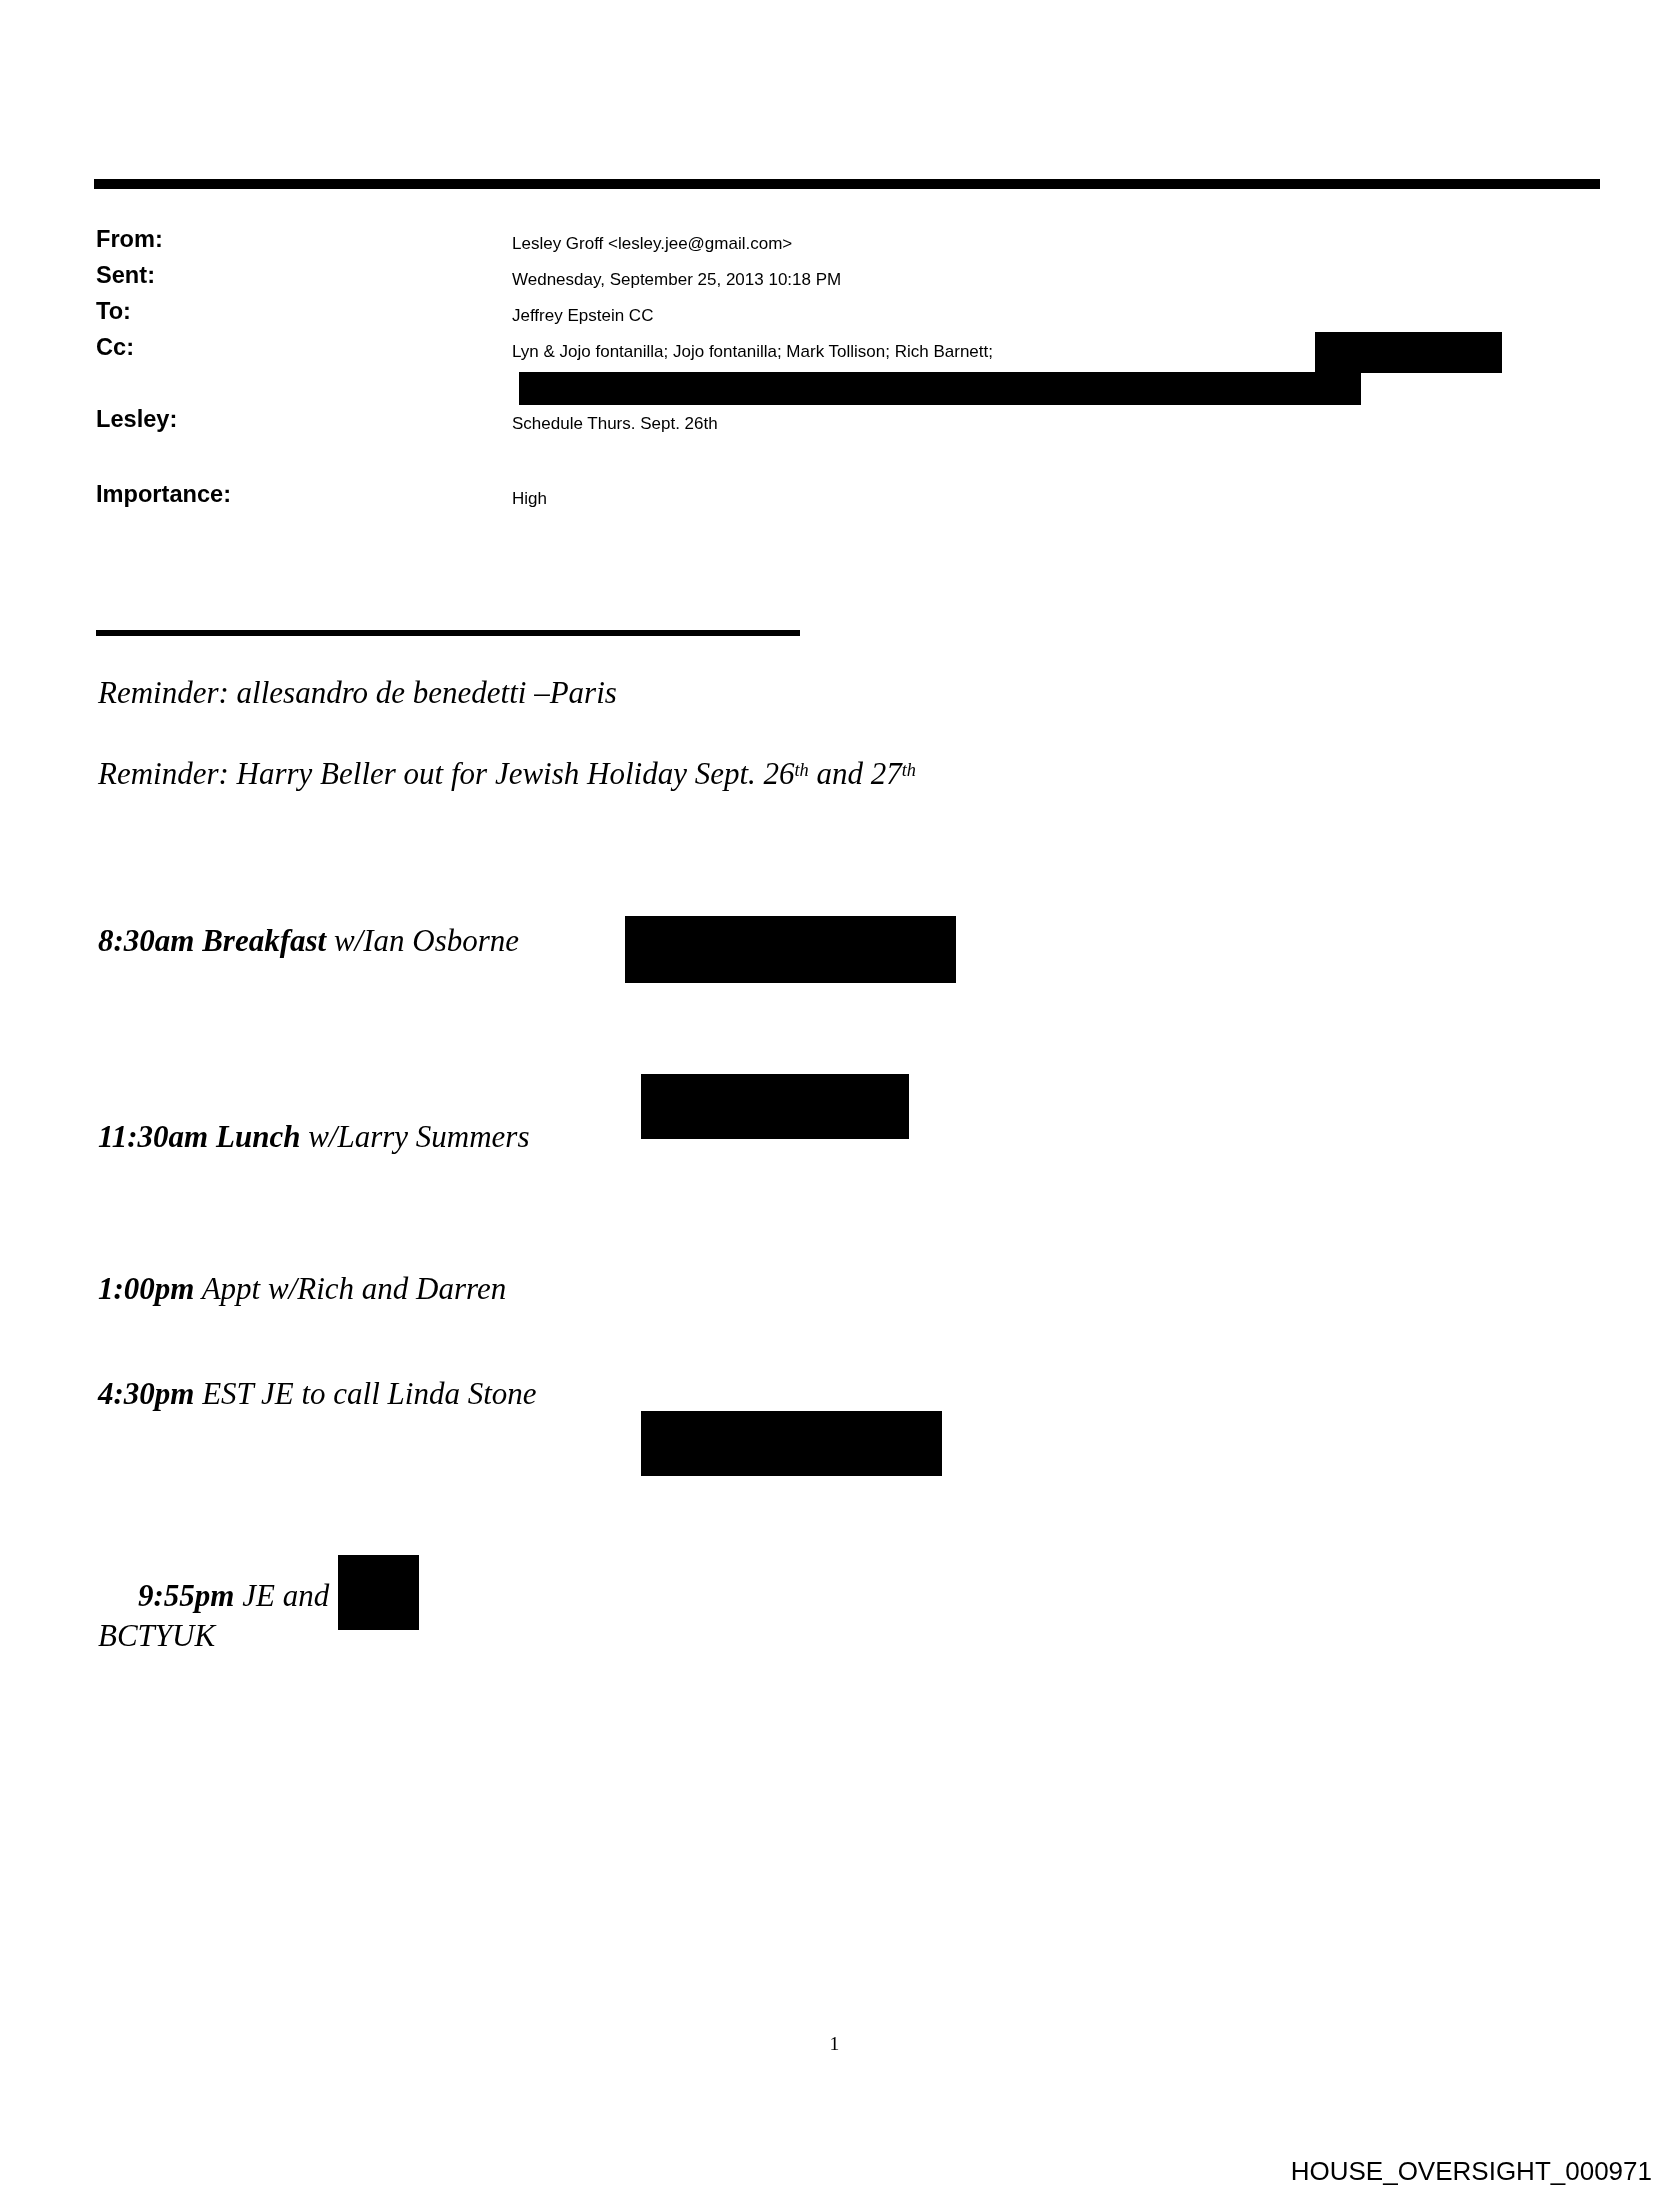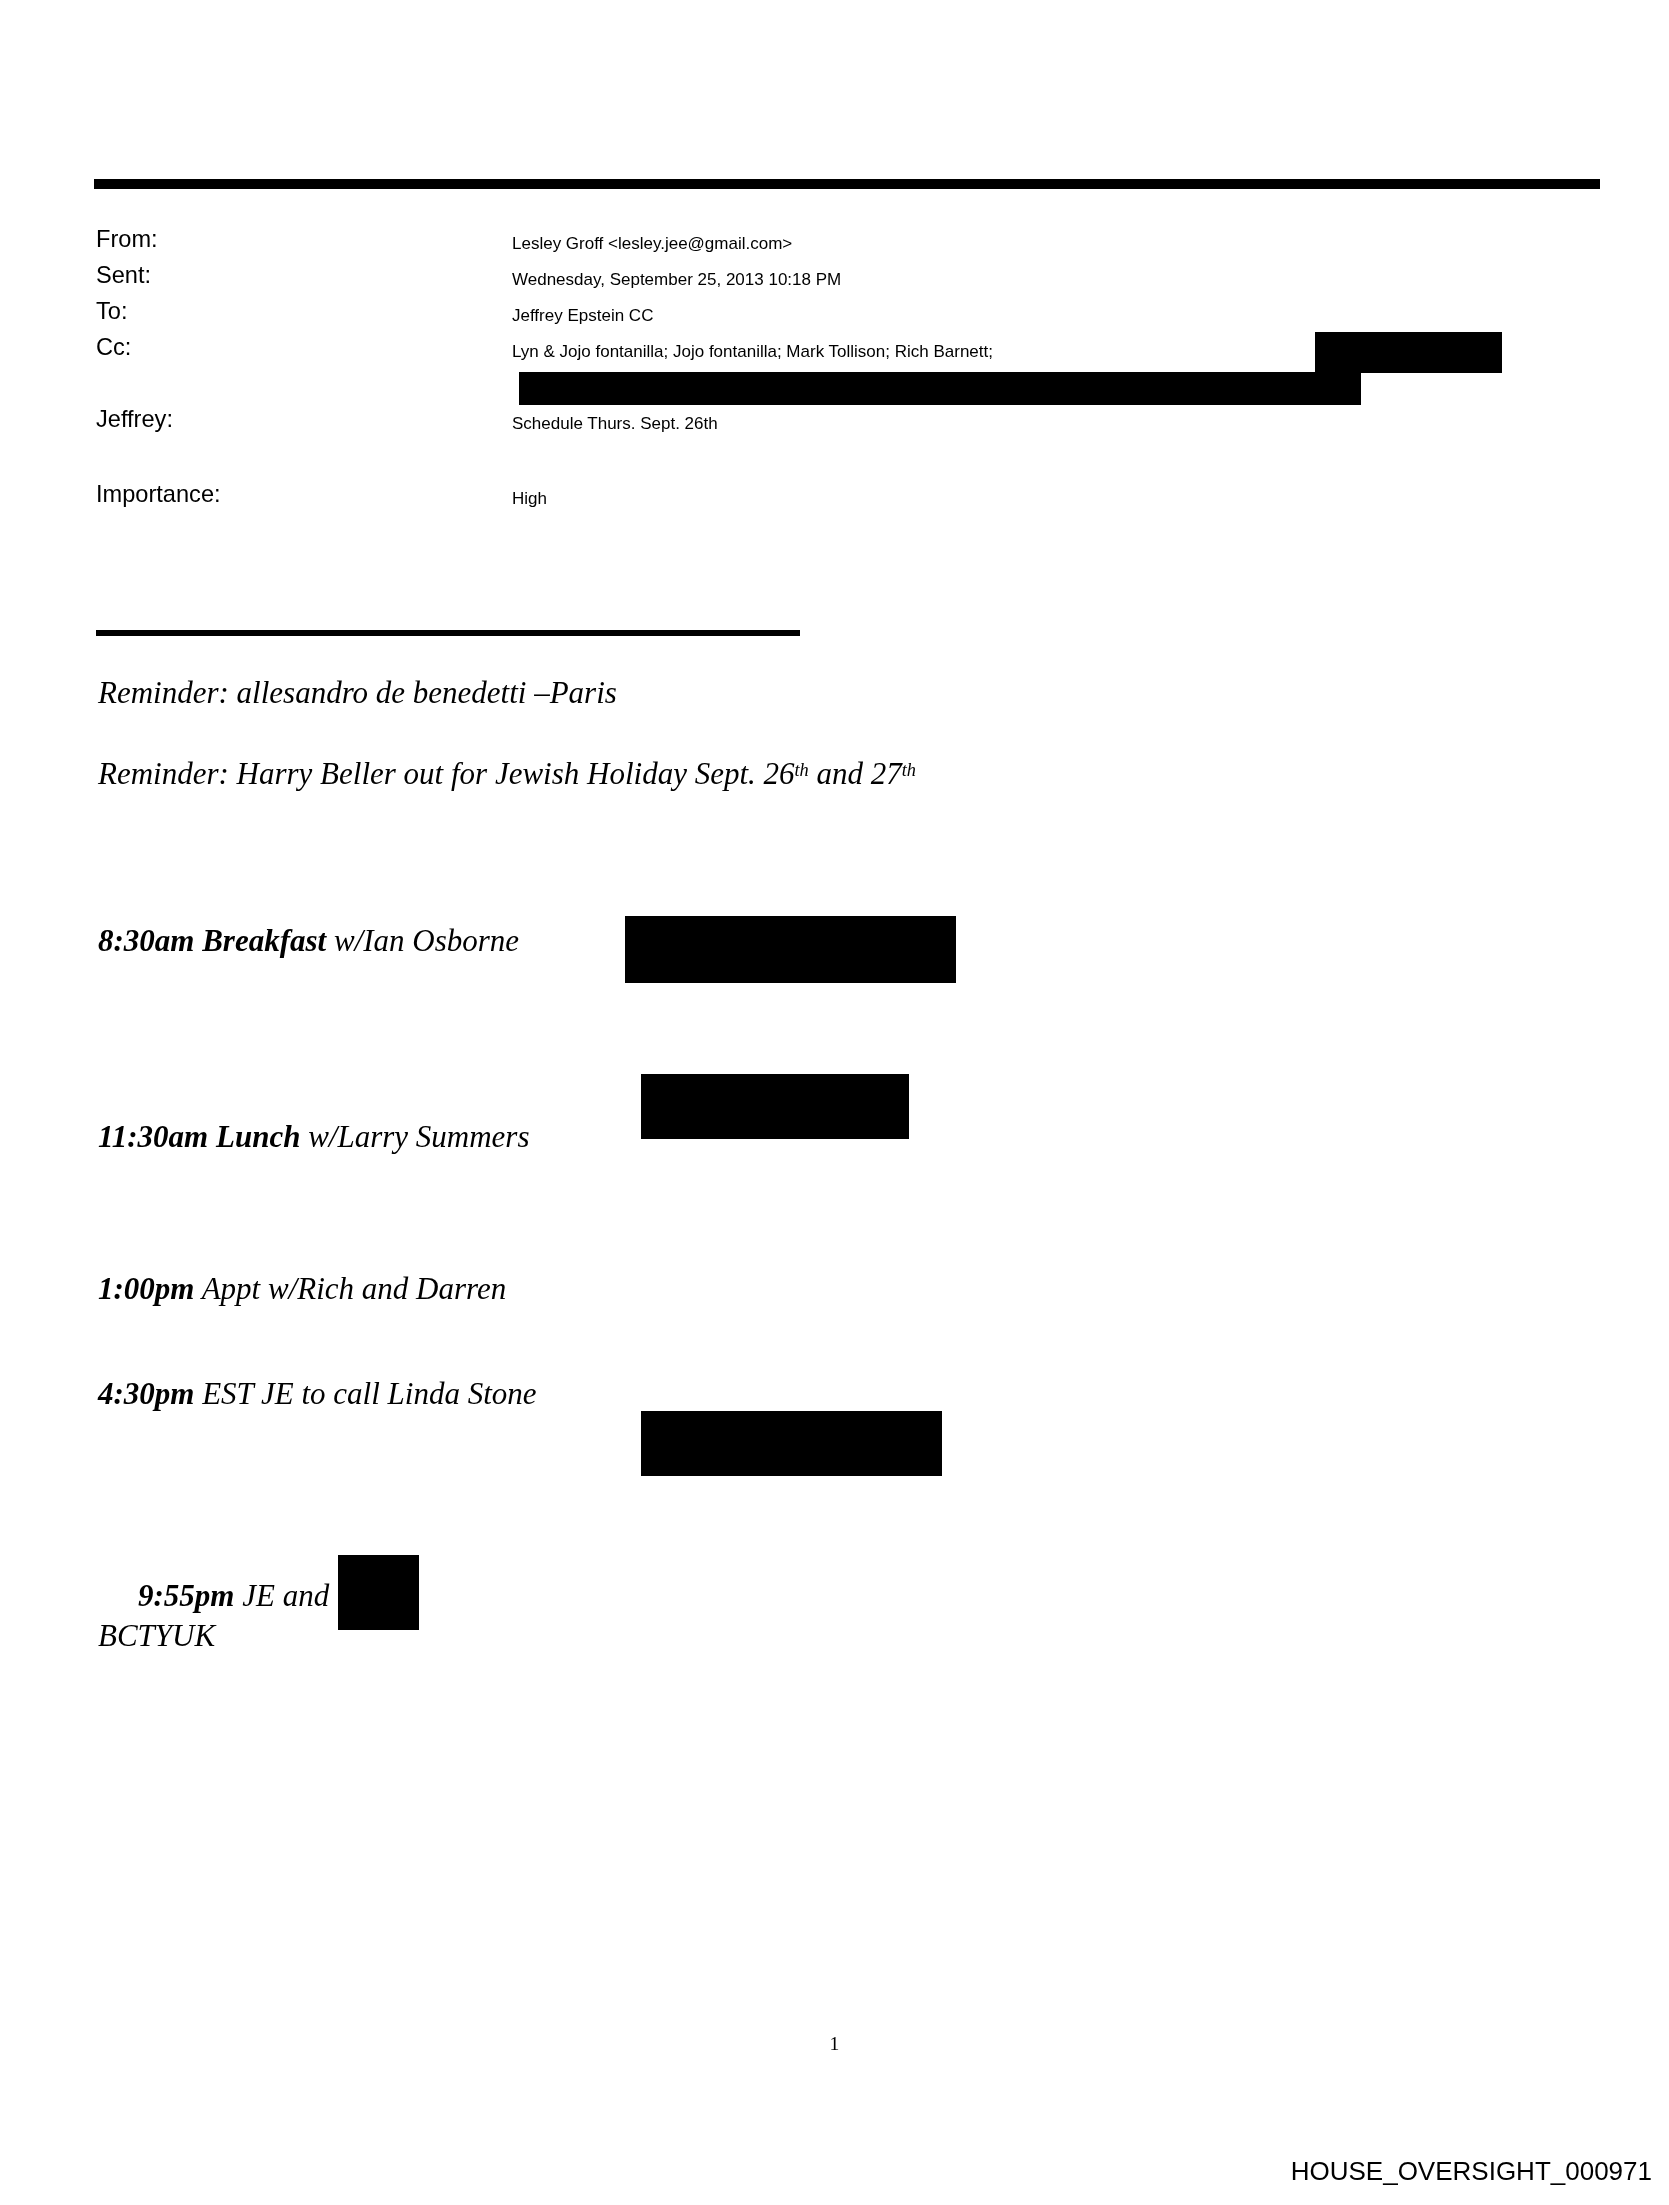--- a/index.html
+++ b/index.html
@@ -25,21 +25,21 @@
   .red-breakfast   { left: 625px;  top: 916px; width: 331px;  height: 67px; }
   .red-lunch       { left: 641px;  top: 1074px; width: 268px;  height: 65px; }
   .red-call        { left: 641px;  top: 1411px; width: 301px;  height: 65px; }
   .red-depart      { left: 338px;  top: 1555px; width: 81px;  height: 75px; }
 
   
   .hlabel {
     position: absolute;
     left: 96px;
     font-family: "Liberation Sans", sans-serif;
-    font-weight: normal;
+    font-weight: bold;
     font-size: 23.6px;
     line-height: 1.1;
     white-space: pre;
   }
   .hvalue {
     position: absolute;
     left: 512px;
     font-family: "Liberation Sans", sans-serif;
     font-size: 17px;
     line-height: 1.1;
@@ -121,21 +121,21 @@
 
   <div class="hlabel row-to">To:</div>
   <div class="hvalue row-to">Jeffrey Epstein CC</div>
 
   <div class="hlabel row-cc">Cc:</div>
   <div class="hvalue row-cc">Lyn &amp; Jojo fontanilla; Jojo fontanilla; Mark Tollison; Rich Barnett;</div>
 
   <div class="redaction red-cc-a"></div>
   <div class="redaction red-cc-b"></div>
 
-  <div class="hlabel row-subject">Jeffrey:</div>
+  <div class="hlabel row-subject">Lesley:</div>
   <div class="hvalue row-subject">Schedule Thurs. Sept. 26th</div>
 
   <div class="hlabel row-importance">Importance:</div>
   <div class="hvalue row-importance">High</div>
 
   <div class="heading-underline"></div>
 
   <div class="serifit reminder-1">Reminder: allesandro de benedetti –Paris</div>
 
   <div class="serifit reminder-2"><span>Reminder: Harry Beller out for Jewish Holiday Sept. 26</span><span class="sup">th</span><span> and 27</span><span class="sup">th</span></div>

